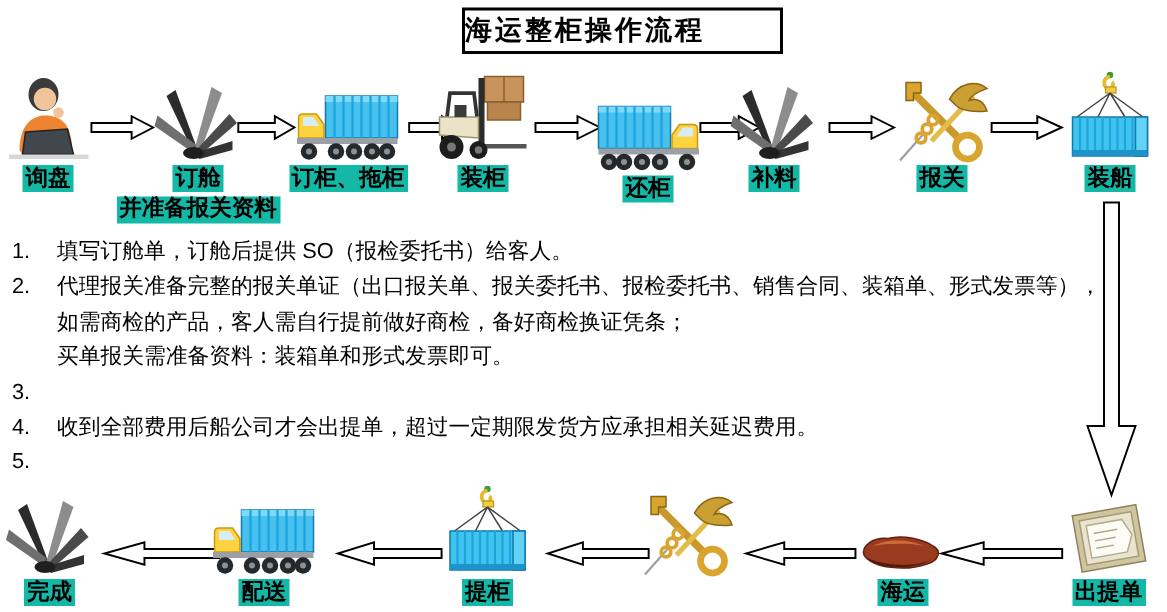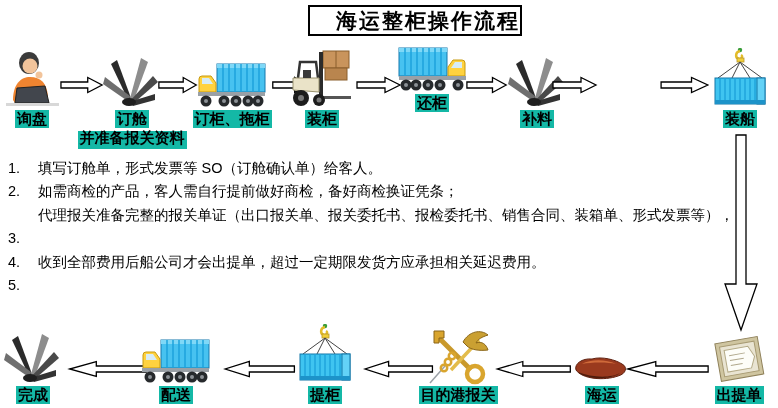--- a/index.html
+++ b/index.html
@@ -1,19 +1,19 @@
 <!DOCTYPE html>
 <html><head>
 <meta charset="utf-8">
 <style>
   html,body{margin:0;padding:0;background:#fff;}
   .canvas{position:relative;width:778px;height:408px;background:#ffffff;overflow:hidden;
           font-family:"Liberation Sans",sans-serif;color:#000;border-bottom:2px solid #b9c4cc;}
   .title-box{position:absolute;left:308px;top:5px;width:210px;height:27px;border:2px solid #000;
-             text-align:right;font-size:21px;font-weight:bold;line-height:27px;letter-spacing:2px;background:#fff;}
+             text-align:left;font-size:18px;font-weight:bold;line-height:27px;letter-spacing:2px;background:#fff;}
   .step{position:absolute;width:100px;display:flex;flex-direction:column;align-items:center;}
   .icon-wrap{display:flex;align-items:flex-end;justify-content:center;}
   .hl{background:#14b8a6;font-size:15px;font-weight:bold;line-height:18px;padding:0 2px;white-space:nowrap;}
   .sub{margin-top:3px;font-family:Liberation Mono, monospace;}
   .arrow{position:absolute;line-height:0;}
   .arrow svg{display:block;}
   .notes{position:absolute;left:8px;top:157px;width:768px;font-size:14.5px;line-height:23.4px;}
   .note{display:flex;align-items:flex-start;}
   .note .num{width:30px;flex:none;}
   .flip{transform:scaleX(-1);}
@@ -119,21 +119,21 @@
     </div>
     <div class="hl">装柜</div>
   </div>
 
   <div class="arrow" style="left:356px;top:76px;">
     <svg width="46" height="18" viewBox="0 0 46 18" preserveAspectRatio="none">
       <path d="M1,6 L29,6 L29,1.5 L44,9 L29,16.5 L29,12 L1,12 Z" fill="#fff" stroke="#000" stroke-width="1.3" vector-effect="non-scaling-stroke"></path>
     </svg>
   </div>
 
-  <div class="step" style="left:382px;top:32px;">
+  <div class="step" style="left:382px;top:55px;">
     <div class="icon-wrap" style="height:62px;">
       <svg class="flip" width="72" height="50" viewBox="0 0 72 50">
         <rect x="21" y="4" width="48" height="28" fill="#47c2f0" stroke="#1579ad"></rect>
         <rect x="21" y="4" width="48" height="4" fill="#7fd8f7"></rect>
         <path d="M27,4 V32 M33,4 V32 M39,4 V32 M45,4 V32 M51,4 V32 M57,4 V32 M63,4 V32" stroke="#1ea3db" stroke-width="1.5"></path>
         <path d="M3,32 L3,19 Q3,16 6,16 L15,16 L20,23 L20,32 Z" fill="#ffd23f" stroke="#c79a10"></path>
         <path d="M6,18 L13,18 L17,24 L6,24 Z" fill="#d6ecf7"></path>
         <rect x="2" y="32" width="67" height="4" fill="#9aa0a6"></rect>
         <g fill="#26292c">
             <circle cx="10" cy="41" r="5.5"></circle>
@@ -153,40 +153,58 @@
     </div>
     <div class="hl">还柜</div>
   </div>
 
   <div class="arrow" style="left:466px;top:76px;">
     <svg width="42" height="18" viewBox="0 0 46 18" preserveAspectRatio="none">
       <path d="M1,6 L29,6 L29,1.5 L44,9 L29,16.5 L29,12 L1,12 Z" fill="#fff" stroke="#000" stroke-width="1.3" vector-effect="non-scaling-stroke"></path>
     </svg>
   </div>
 
-  <div class="step" style="left:487px;top:48px;">
+  <div class="step" style="left:466px;top:48px;">
     <div class="icon-wrap" style="height:62px;">
       <svg width="62" height="60" viewBox="0 0 62 60">
         <path d="M28,52 L10,14 L16,10 L30,48 Z" fill="#2b2b2b"></path>
         <path d="M28,52 L2,34 L4,27 L29,46 Z" fill="#6f6f6f"></path>
         <path d="M28,52 L40,8 L47,12 L33,50 Z" fill="#8d8d8d"></path>
         <path d="M28,52 L52,26 L57,32 L34,52 Z" fill="#4a4a4a"></path>
         <path d="M28,52 L54,44 L54,50 L32,56 Z" fill="#333333"></path>
         <ellipse cx="28" cy="52" rx="7" ry="4" fill="#1f1f1f"></ellipse>
       </svg>
     </div>
     <div class="hl">补料</div>
   </div>
 
   <div class="arrow" style="left:552px;top:76px;">
     <svg width="46" height="18" viewBox="0 0 46 18" preserveAspectRatio="none">
       <path d="M1,6 L29,6 L29,1.5 L44,9 L29,16.5 L29,12 L1,12 Z" fill="#fff" stroke="#000" stroke-width="1.3" vector-effect="non-scaling-stroke"></path>
     </svg>
   </div>
 
+  <div class="step" style="left:578px;top:48px;">
+    <div class="icon-wrap" style="height:62px;">
+      <svg width="66" height="60" viewBox="0 0 66 60">
+        <line x1="20" y1="40" x2="5" y2="57" stroke="#9aa0a6" stroke-width="1.5"></line>
+        <path d="M14,12 L46,44" stroke="#c9992b" stroke-width="5"></path>
+        <path d="M54,14 L26,44" stroke="#e3bc4a" stroke-width="3.5"></path>
+        <path d="M9,5 L19,5 L19,12 L14,12 L14,17 L9,17 Z" fill="#d9a52e" stroke="#8a6516"></path>
+        <circle cx="50" cy="48" r="8" fill="none" stroke="#d9a52e" stroke-width="4.5"></circle>
+        <path d="M38,16 C44,5 56,3 63,9 C57,11 53,13 51,17 C57,15 61,18 63,24 C55,25 46,24 42,20 Z" fill="#caa032" stroke="#8a6516"></path>
+        <g fill="none" stroke="#d9a52e" stroke-width="2.5">
+          <circle cx="27" cy="30" r="3.2"></circle>
+            <circle cx="23" cy="36" r="3.2"></circle>
+            <circle cx="19" cy="42" r="3.2"></circle>
+        </g>
+      </svg>
+    </div>
+    <div class="hl">报关</div>
+  </div>
 
   <div class="arrow" style="left:660px;top:76px;">
     <svg width="50" height="18" viewBox="0 0 46 18" preserveAspectRatio="none">
       <path d="M1,6 L29,6 L29,1.5 L44,9 L29,16.5 L29,12 L1,12 Z" fill="#fff" stroke="#000" stroke-width="1.3" vector-effect="non-scaling-stroke"></path>
     </svg>
   </div>
 
   <div class="step" style="left:690px;top:48px;">
     <div class="icon-wrap" style="height:62px;">
       <svg width="64" height="62" viewBox="0 0 64 62">
@@ -206,28 +224,29 @@
   <div class="arrow" style="left:724px;top:134px;">
     <svg width="34" height="198" viewBox="0 0 34 198" preserveAspectRatio="none">
       <path d="M12,1 L22,1 L22,150 L33,150 L17,196 L1,150 L12,150 Z" fill="#fff" stroke="#000" stroke-width="1.3" vector-effect="non-scaling-stroke"></path>
     </svg>
   </div>
 
   <div class="notes">
     <div class="note">
       <span class="num">1.</span>
       <div>
-          <div>填写订舱单，形式发票等 SO（订舱确认单）给客人。</div>
+          <div>填写订舱单，订舱后提供 SO（报检委托书）给客人。</div>
         </div>
     </div>
     <div class="note">
       <span class="num">2.</span>
       <div>
+        <div>代理报关准备完整的报关单证（出口报关单、报关委托书、报检委托书、销售合同、装箱单、形式发票等），</div>
         <div>如需商检的产品，客人需自行提前做好商检，备好商检换证凭条；</div>
-        <div>代理报关准备完整的报关单证（出口报关单、报关委托书、报检委托书、销售合同、装箱单、形式发票等），</div>
+        <div>买单报关需准备资料：装箱单和形式发票即可。</div>
       </div>
     </div>
     <div class="note">
       <span class="num">3.</span>
     </div>
     <div class="note">
       <span class="num">4.</span>
       <div>
           <div>收到全部费用后船公司才会出提单，超过一定期限发货方应承担相关延迟费用。</div>
         </div>
@@ -322,21 +341,20 @@
         <path d="M9,5 L19,5 L19,12 L14,12 L14,17 L9,17 Z" fill="#d9a52e" stroke="#8a6516"></path>
         <circle cx="50" cy="48" r="8" fill="none" stroke="#d9a52e" stroke-width="4.5"></circle>
         <path d="M38,16 C44,5 56,3 63,9 C57,11 53,13 51,17 C57,15 61,18 63,24 C55,25 46,24 42,20 Z" fill="#caa032" stroke="#8a6516"></path>
         <g fill="none" stroke="#d9a52e" stroke-width="2.5">
           <circle cx="27" cy="30" r="3.2"></circle>
             <circle cx="23" cy="36" r="3.2"></circle>
             <circle cx="19" cy="42" r="3.2"></circle>
         </g>
       </svg>
     </div>
-    <div class="hl">目的港报关</div>
   </div>
 
   <div class="arrow" style="left:494px;top:360px;">
     <svg width="78" height="18" viewBox="0 0 46 18" preserveAspectRatio="none">
       <path d="M45,6 L17,6 L17,1.5 L2,9 L17,16.5 L17,12 L45,12 Z" fill="#fff" stroke="#000" stroke-width="1.3" vector-effect="non-scaling-stroke"></path>
     </svg>
   </div>
 
   <div class="step" style="left:552px;top:338px;">
     <div class="icon-wrap" style="height:48px;">

